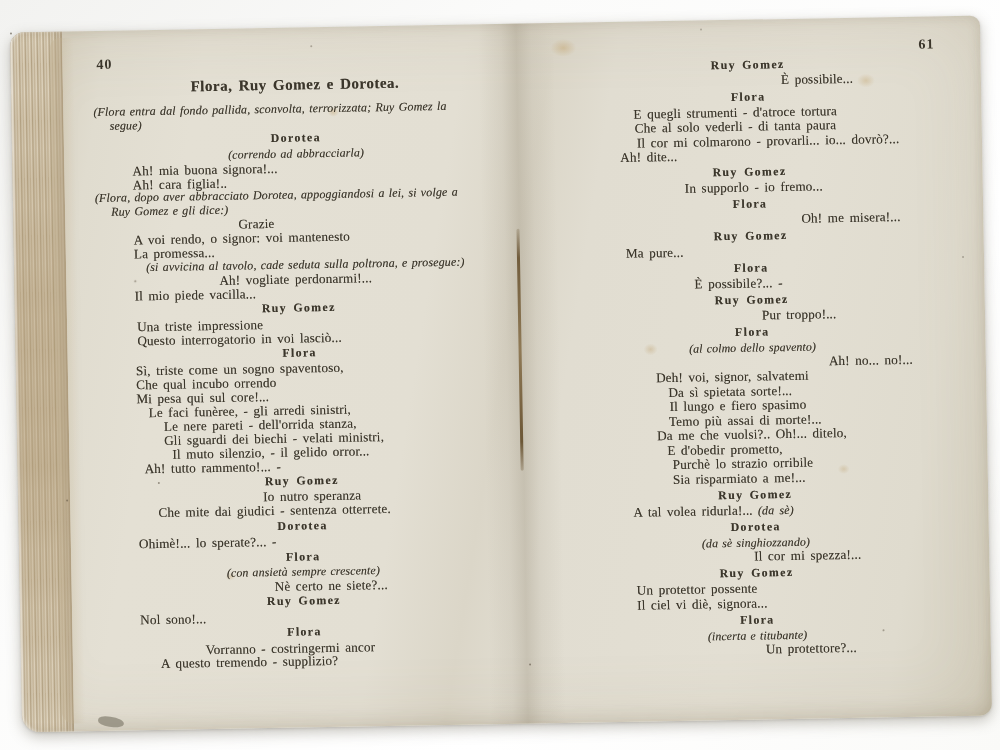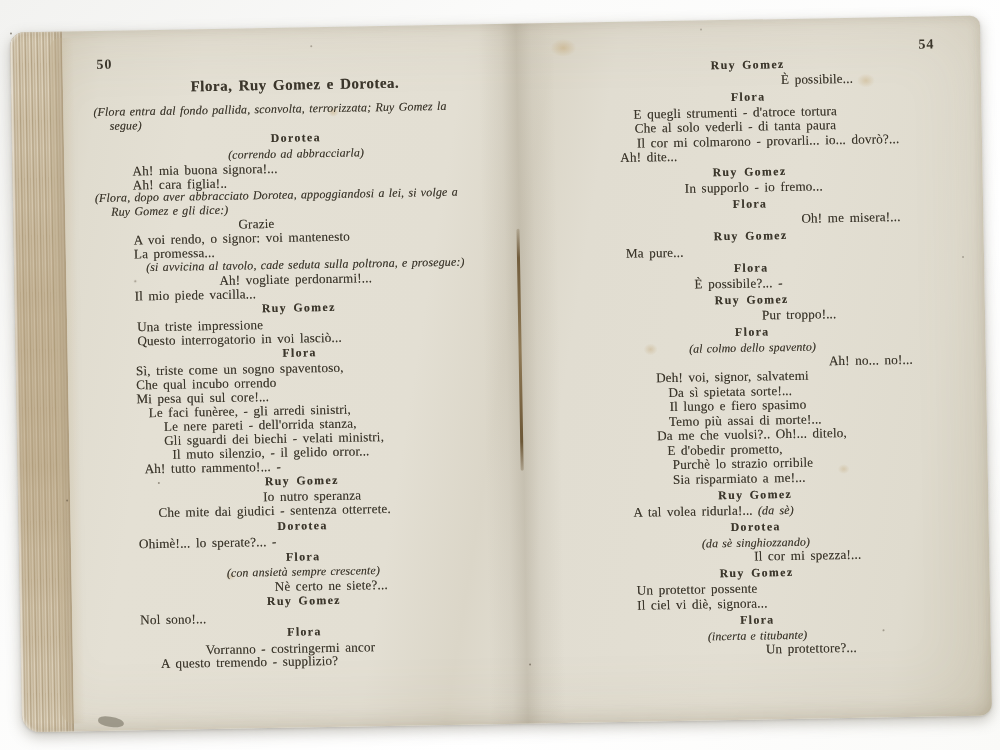--- a/index.html
+++ b/index.html
@@ -90,22 +90,22 @@
     <div class="stitch"></div>
 
     <div class="fox" style="left:540px;top:16px;width:26px;height:18px;background:radial-gradient(ellipse,rgba(186,146,78,.35),rgba(186,146,78,0) 70%);"></div>
     <div class="fox" style="left:846px;top:56px;width:18px;height:14px;background:radial-gradient(ellipse,rgba(186,146,78,.3),rgba(186,146,78,0) 70%);"></div>
     <div class="fox" style="left:316px;top:80px;width:12px;height:10px;background:radial-gradient(ellipse,rgba(176,136,70,.3),rgba(176,136,70,0) 70%);"></div>
     <div class="fox" style="left:628px;top:322px;width:14px;height:12px;background:radial-gradient(ellipse,rgba(176,136,70,.28),rgba(176,136,70,0) 70%);"></div>
     <div class="fox" style="left:820px;top:446px;width:12px;height:10px;background:radial-gradient(ellipse,rgba(176,136,70,.25),rgba(176,136,70,0) 70%);"></div>
     <div class="fox" style="left:206px;top:544px;width:10px;height:8px;background:radial-gradient(ellipse,rgba(176,136,70,.25),rgba(176,136,70,0) 70%);"></div>
     <div class="specks"></div>
 
-    <div class="pagenum left">50</div>
-    <div class="pagenum right">54</div>
+    <div class="pagenum left">40</div>
+    <div class="pagenum right">61</div>
 
     <div class="col col-left">
         <div class="pline title">Flora, Ruy Gomez e Dorotea.</div>
         <div class="pline stage" style="margin-left: 0px;">(Flora entra dal fondo pallida, sconvolta, terrorizzata; Ruy Gomez la</div>
         <div class="pline stage" style="margin-left: 16px;">segue)</div>
         <div class="pline speaker">Dorotea</div>
         <div class="pline note">(correndo ad abbracciarla)</div>
         <div class="pline verse" style="margin-left: 38px;">Ah! mia buona signora!...</div>
         <div class="pline verse" style="margin-left: 38px;">Ah! cara figlia!..</div>
         <div class="pline stage" style="margin-left: 0px;">(Flora, dopo aver abbracciato Dorotea, appoggiandosi a lei, si volge a</div>

